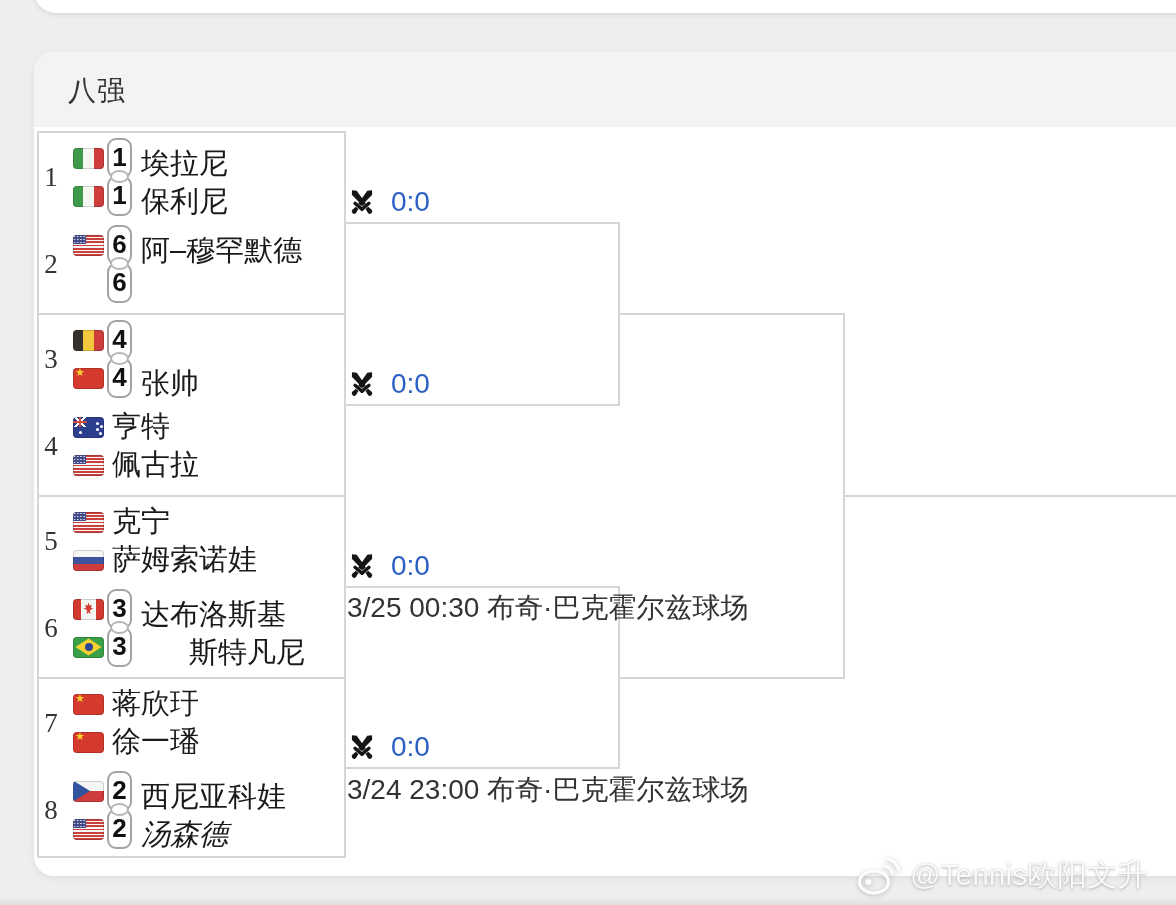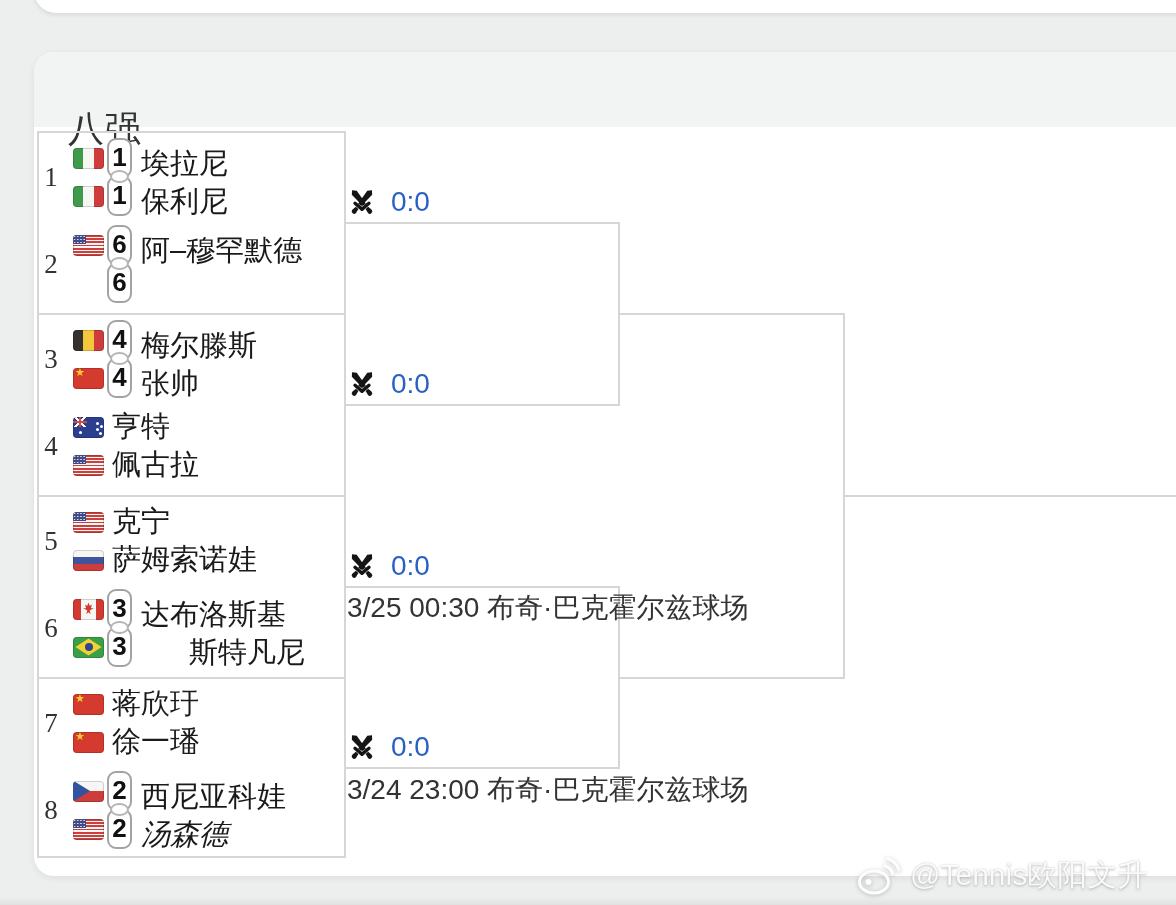--- a/index.html
+++ b/index.html
@@ -4,21 +4,21 @@
 <style>
   html,body{margin:0;padding:0;}
   .screen{position:relative;width:1176px;height:905px;background:#edeeee;overflow:hidden;
           font-family:"Liberation Sans",sans-serif;}
   .topstrip{position:absolute;left:34px;top:-14px;right:-10px;height:27px;background:#fff;
             border-radius:0 0 0 22px;box-shadow:0 2px 5px rgba(0,0,0,.09);}
   .card{position:absolute;left:34px;top:52px;right:-10px;height:824px;background:#fff;
         border-radius:20px 0 0 20px;box-shadow:0 2px 7px rgba(0,0,0,.07);}
   .card-header{position:absolute;left:0;top:0;right:0;height:75px;background:#f2f3f3;
                border-radius:20px 0 0 0;}
-  .title{position:absolute;left:34px;top:20px;font-size:36px;color:#333;letter-spacing:1px;margin-top:33px;}
+  .title{position:absolute;left:34px;top:20px;font-size:28px;color:#333;letter-spacing:1px;}
   .bottom-fade{position:absolute;left:0;right:0;bottom:0;height:8px;
                background:linear-gradient(180deg,rgba(223,225,225,0),#dfe1e1);}
   
   .hline,.vline{position:absolute;background:#d6d6d6;}
   .hline{height:2px;}
   .vline{width:2px;}
   
   .rownum{position:absolute;left:38px;width:26px;height:30px;text-align:center;
           font-family:"Liberation Serif",serif;font-size:27px;color:#333;line-height:30px;}
   
@@ -123,21 +123,20 @@
     <span class="pname">阿–穆罕默德</span>
   </div>
   <div class="seedbox" style="top:225px;">6</div>
   <div class="seedbox" style="top:263px;">6</div>
   <div class="notch" style="top:257px;"></div>
 
   <div class="rownum" style="top:344px;">3</div>
   <div class="rownum" style="top:431px;">4</div>
   <div class="trow seeded" style="top:325px;">
     <span class="flag f-be"></span>
-    <span class="pname">梅尔滕斯</span>
   </div>
   <div class="trow seeded" style="top:363px;">
     <span class="flag f-cn"></span>
     <span class="pname">张帅</span>
   </div>
   <div class="seedbox" style="top:320px;">4</div>
   <div class="seedbox" style="top:358px;">4</div>
   <div class="notch" style="top:352px;"></div>
   <div class="trow" style="top:412px;">
     <span class="flag f-au"></span>

